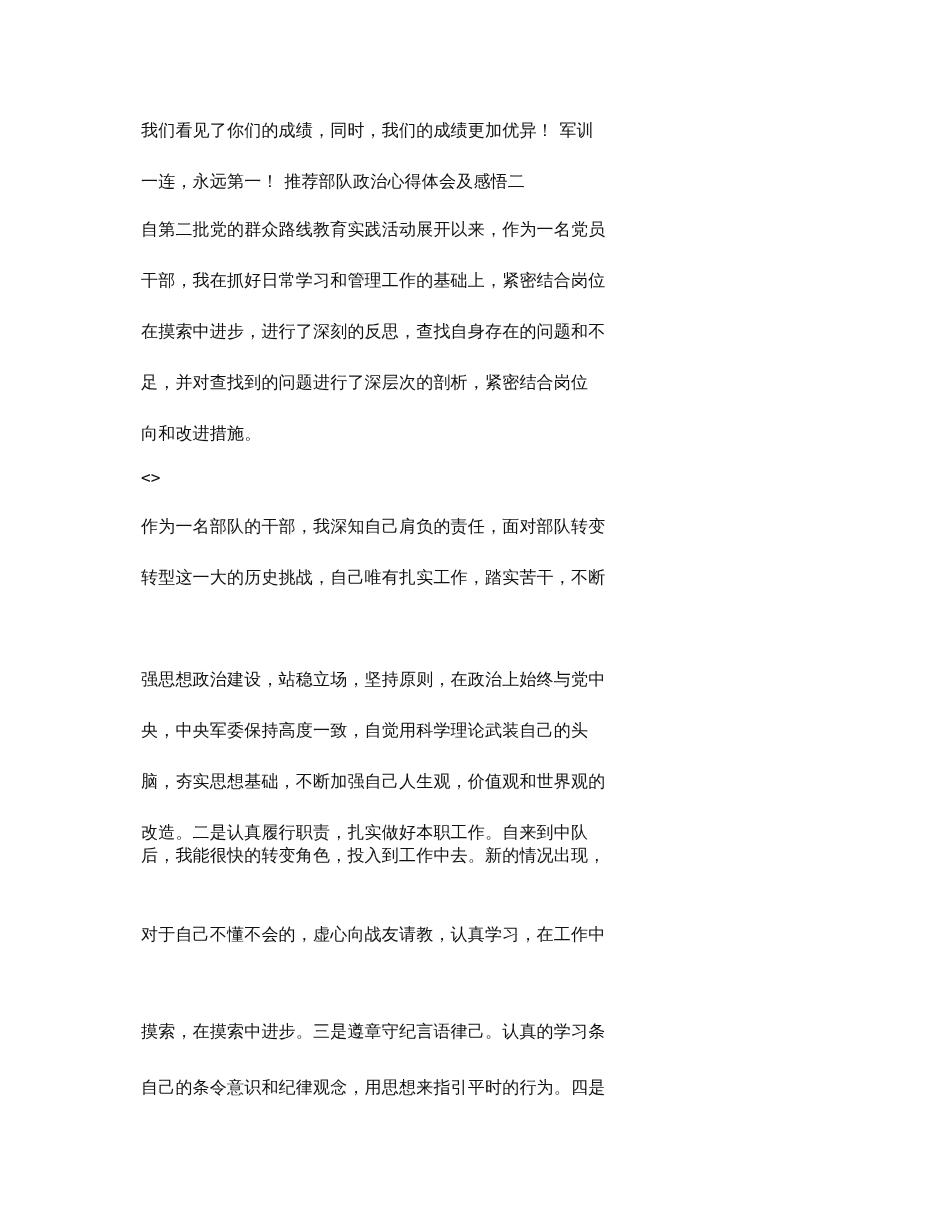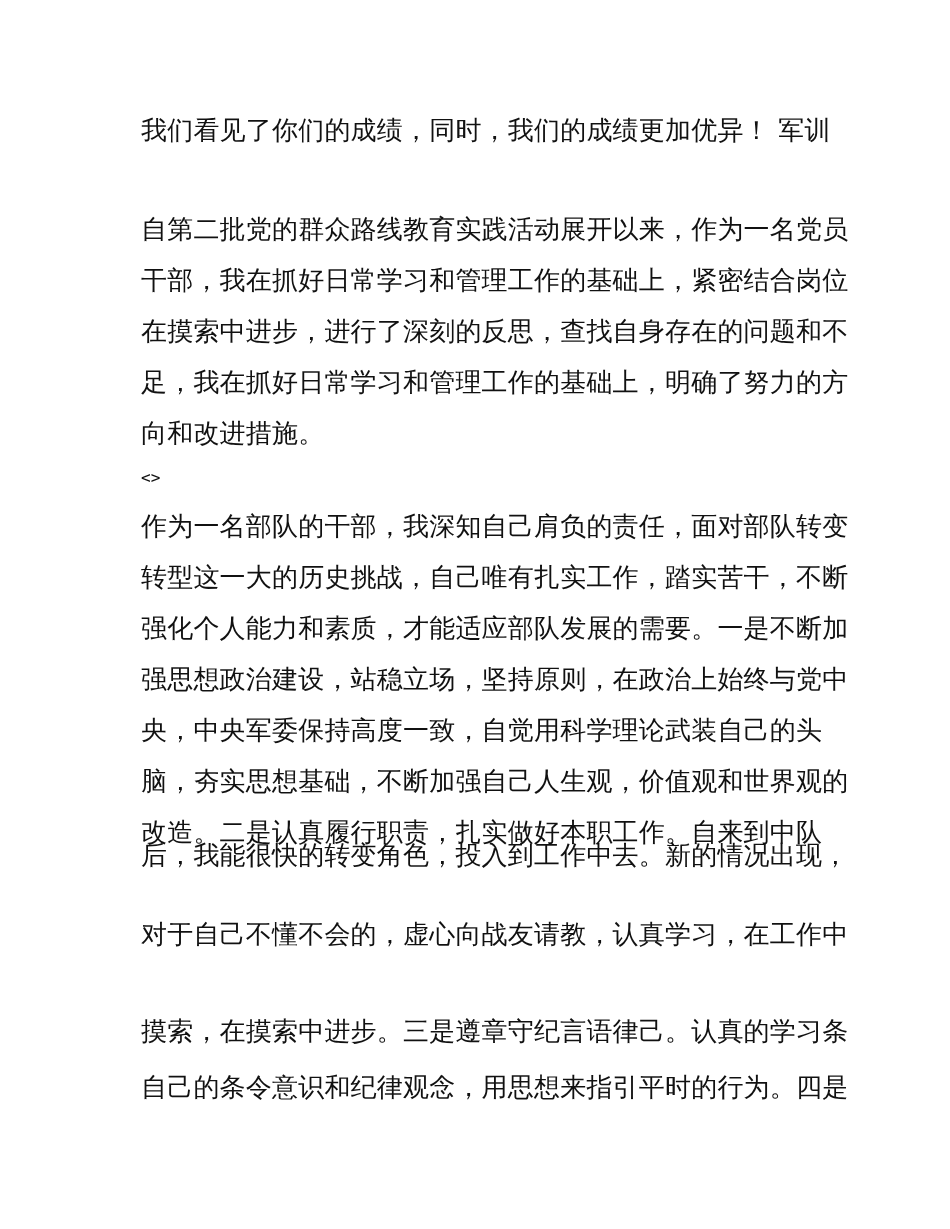--- a/index.html
+++ b/index.html
@@ -20,44 +20,44 @@
     left: 0;
     top: 0;
     width: 950px;
     height: 1229px;
     background: #ffffff;
   }
   .line {
     position: absolute;
     left: 141px;
     white-space: nowrap;
-    font-size: 26px;
+    font-size: 17px;
     line-height: 30px;
     letter-spacing: 0.2px;
   }
   .line.small {
     font-family: "DejaVu Sans Mono", "Liberation Mono", monospace;
     font-size: 16px;
     line-height: 20px;
   }
 </style>
 </head>
 <body>
 
 <div class="page">
   <div class="line" style="top:115px">我们看见了你们的成绩，同时，我们的成绩更加优异！ 军训</div>
+  <div class="line" style="top:166px">一连，永远第一！ 推荐部队政治心得体会及感悟二</div>
   <div class="line" style="top:214px">自第二批党的群众路线教育实践活动展开以来，作为一名党员</div>
   <div class="line" style="top:265px">干部，我在抓好日常学习和管理工作的基础上，紧密结合岗位</div>
   <div class="line" style="top:316px">在摸索中进步，进行了深刻的反思，查找自身存在的问题和不</div>
-  <div class="line" style="top:367px">足，我在抓好日常学习和管理工作的基础上，明确了努力的方</div>
+  <div class="line" style="top:367px">足，并对查找到的问题进行了深层次的剖析，紧密结合岗位</div>
   <div class="line" style="top:418px">向和改进措施。</div>
   <div class="line small" style="top:468px">&lt;&gt;</div>
   <div class="line" style="top:511px">作为一名部队的干部，我深知自己肩负的责任，面对部队转变</div>
   <div class="line" style="top:562px">转型这一大的历史挑战，自己唯有扎实工作，踏实苦干，不断</div>
-  <div class="line" style="top:613px">强化个人能力和素质，才能适应部队发展的需要。一是不断加</div>
   <div class="line" style="top:664px">强思想政治建设，站稳立场，坚持原则，在政治上始终与党中</div>
   <div class="line" style="top:715px">央，中央军委保持高度一致，自觉用科学理论武装自己的头</div>
   <div class="line" style="top:766px">脑，夯实思想基础，不断加强自己人生观，价值观和世界观的</div>
   <div class="line" style="top:817px">改造。二是认真履行职责，扎实做好本职工作。自来到中队</div>
   <div class="line" style="top:840px">后，我能很快的转变角色，投入到工作中去。新的情况出现，</div>
   <div class="line" style="top:919px">对于自己不懂不会的，虚心向战友请教，认真学习，在工作中</div>
   <div class="line" style="top:1016px">摸索，在摸索中进步。三是遵章守纪言语律己。认真的学习条</div>
   <div class="line" style="top:1072px">自己的条令意识和纪律观念，用思想来指引平时的行为。四是</div>
 </div>
 

